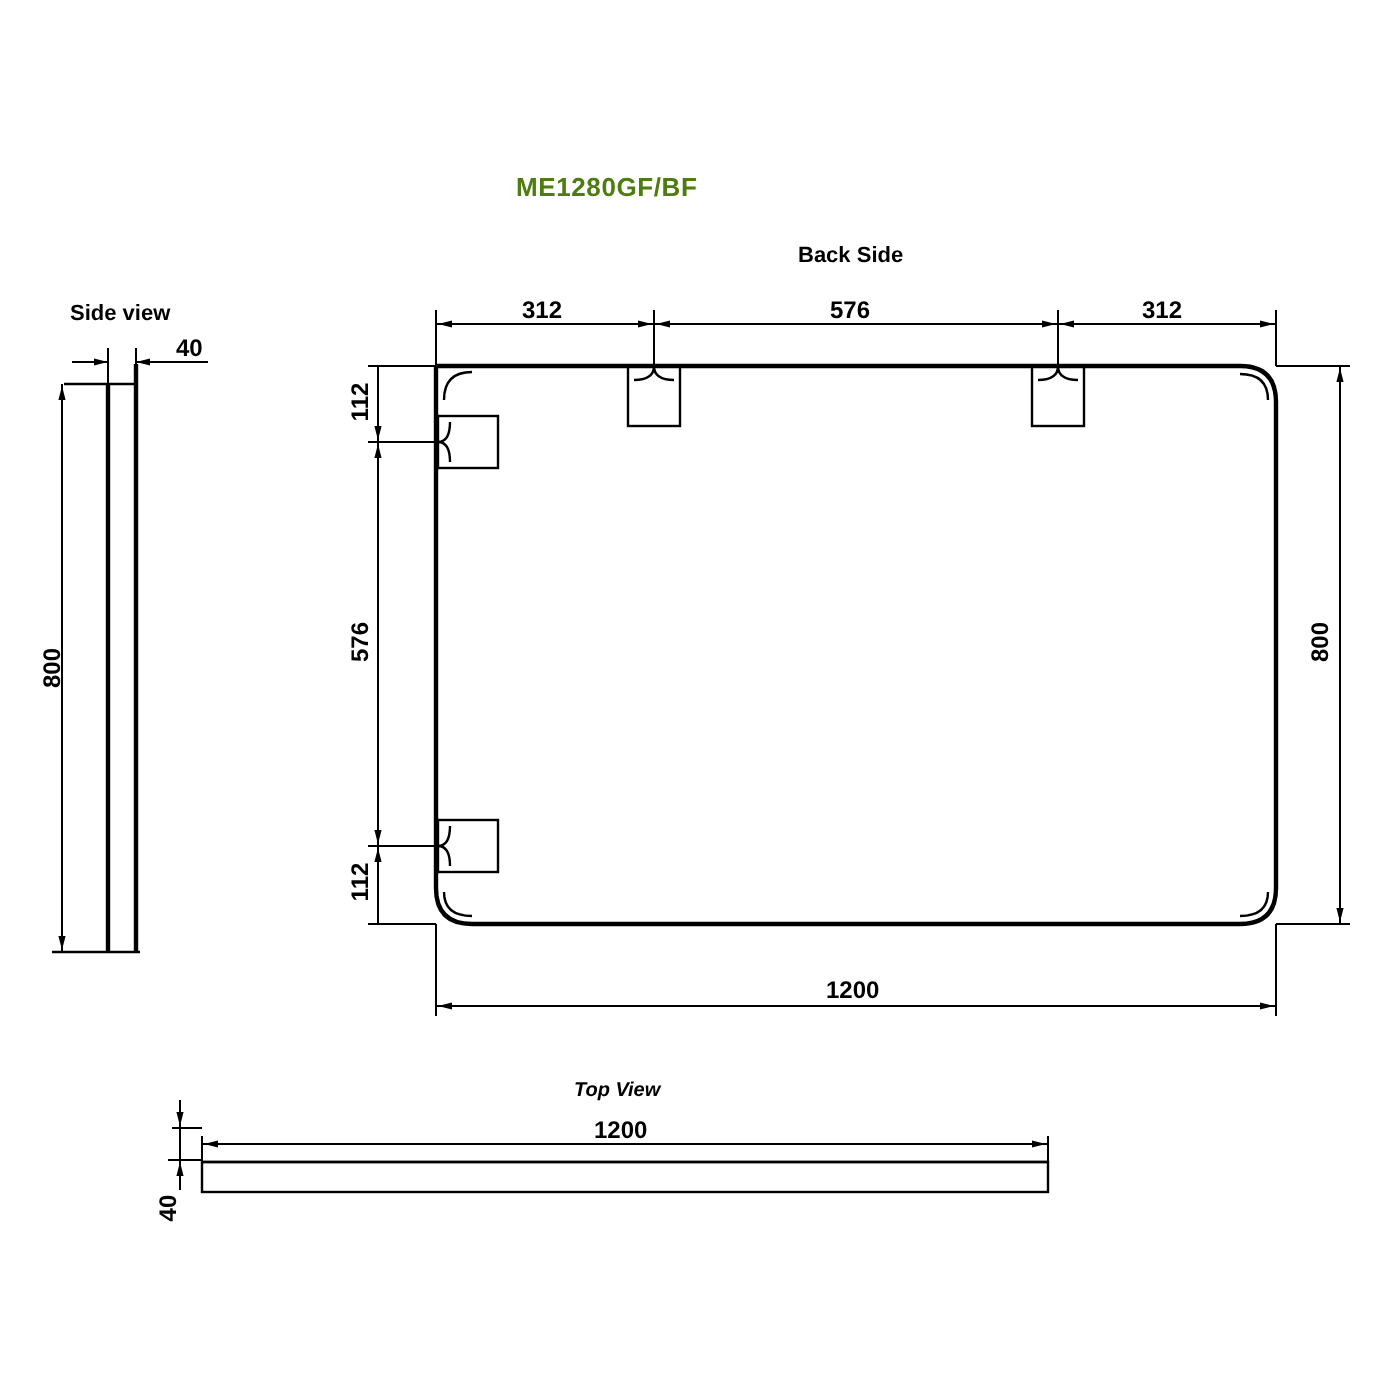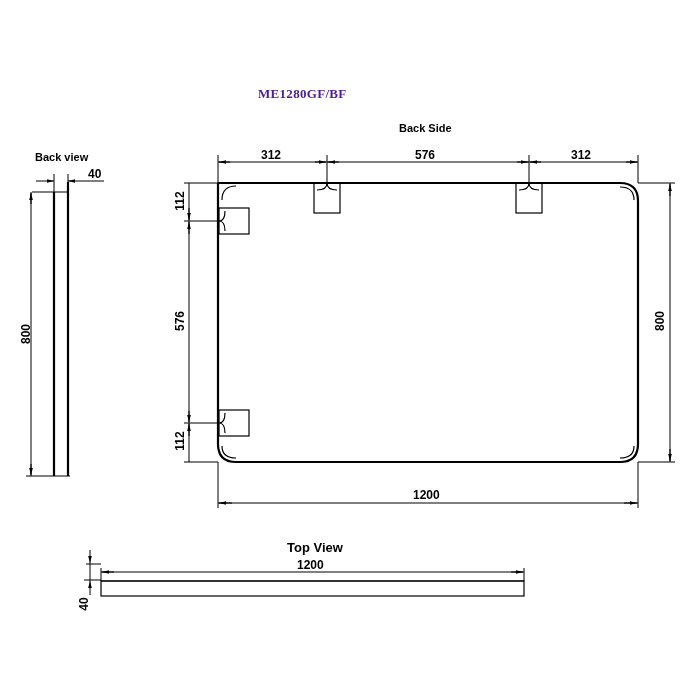--- a/index.html
+++ b/index.html
@@ -2,21 +2,21 @@
 <html><head>
 <meta charset="utf-8">
 <style>
   html,body{margin:0;padding:0;background:#ffffff;}
   body{width:700px;height:700px;overflow:hidden;position:relative;font-family:"Liberation Sans",sans-serif;}
   svg{position:absolute;left:0;top:0;}
   .ln{stroke:#000;stroke-width:1.2;fill:none;}
   .thick{stroke:#000;stroke-width:2.2;fill:none;}
   .dim{stroke:#000;stroke-width:1;fill:none;}
   .lbl{position:absolute;color:#000;font-size:12px;font-weight:bold;white-space:nowrap;}
-  .title{position:absolute;color:#4c1d95;font-family:Liberation Serif, serif;font-size:13px;font-weight:bold;white-space:nowrap;letter-spacing:0.3px;}
+  .title{position:absolute;color:#4d7c0f;font-family:Liberation Sans, sans-serif;font-size:13px;font-weight:bold;white-space:nowrap;letter-spacing:0.3px;}
   .vert{transform-origin:center center;transform:rotate(-90deg);}
 </style>
 </head>
 <body>
 
 <svg width="700" height="700" viewBox="0 0 700 700">
   <defs>
     <marker id="ar" markerWidth="8" markerHeight="6" refX="7" refY="3" orient="auto" markerUnits="userSpaceOnUse">
       <path d="M0,1.2 L7,3 L0,4.8" fill="#000"></path>
     </marker>
@@ -103,31 +103,31 @@
     <line class="dim" x1="86" y1="564" x2="101" y2="564"></line>
     <line class="dim" x1="84" y1="580" x2="101" y2="580"></line>
     <line class="dim" x1="90" y1="550" x2="90" y2="563" marker-end="url(#ar)"></line>
     <line class="dim" x1="90" y1="595" x2="90" y2="581" marker-end="url(#ar)"></line>
     <line class="dim" x1="90" y1="563" x2="90" y2="581"></line>
   </g>
 </svg>
 
 <div class="title" style="left:258px;top:86px;">ME1280GF/BF</div>
 
-<div class="lbl" style="left:35px;top:151px;font-size:11px;">Back view</div>
+<div class="lbl" style="left:35px;top:151px;font-size:11px;">Side view</div>
 <div class="lbl" style="left:88px;top:167px;">40</div>
 <div class="lbl vert" style="left:14px;top:327px;width:24px;text-align:center;">800</div>
 
 <div class="lbl" style="left:399px;top:122px;font-size:11px;">Back Side</div>
 <div class="lbl" style="left:261px;top:148px;">312</div>
 <div class="lbl" style="left:415px;top:148px;">576</div>
 <div class="lbl" style="left:571px;top:148px;">312</div>
 
 <div class="lbl vert" style="left:168px;top:194px;width:24px;text-align:center;">112</div>
 <div class="lbl vert" style="left:168px;top:314px;width:24px;text-align:center;">576</div>
 <div class="lbl vert" style="left:168px;top:434px;width:24px;text-align:center;">112</div>
 
 <div class="lbl vert" style="left:648px;top:314px;width:24px;text-align:center;">800</div>
 <div class="lbl" style="left:413px;top:488px;">1200</div>
 
-<div class="lbl" style="left:287px;top:540px;font-size:13px;">Top View</div>
+<div class="lbl" style="left:287px;top:540px;font-size:10px;font-style:italic;">Top View</div>
 <div class="lbl" style="left:297px;top:558px;">1200</div>
 <div class="lbl vert" style="left:72px;top:597px;width:24px;text-align:center;">40</div>
 
 </body></html>

